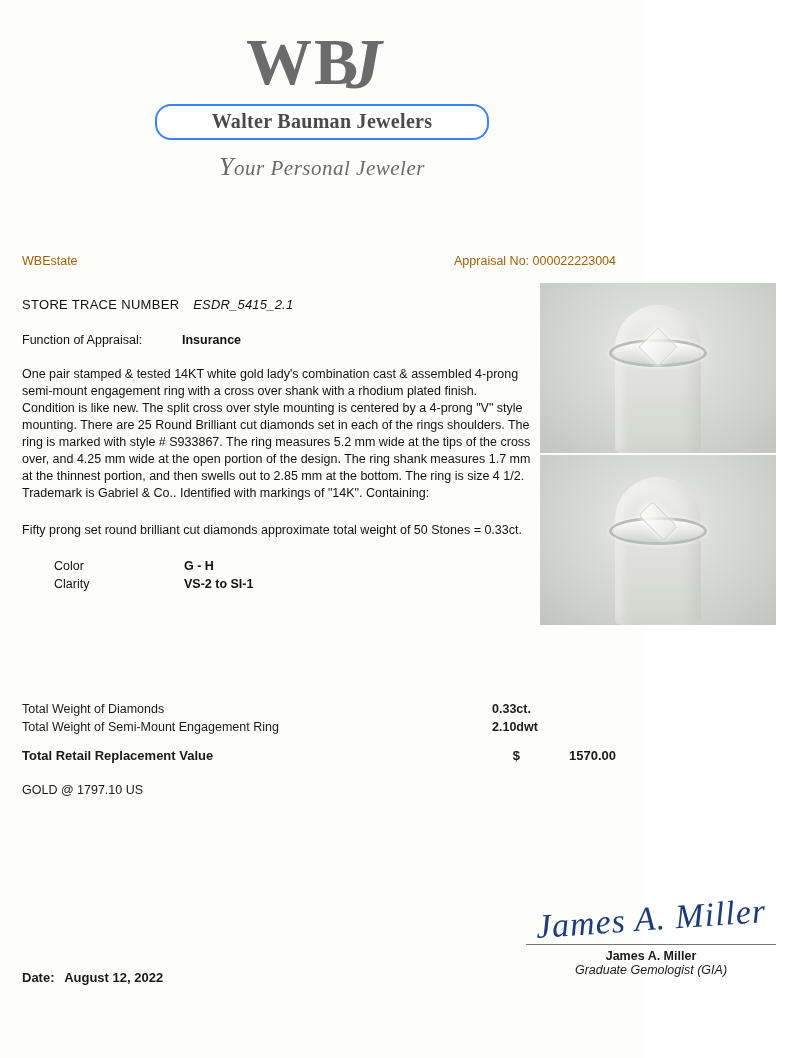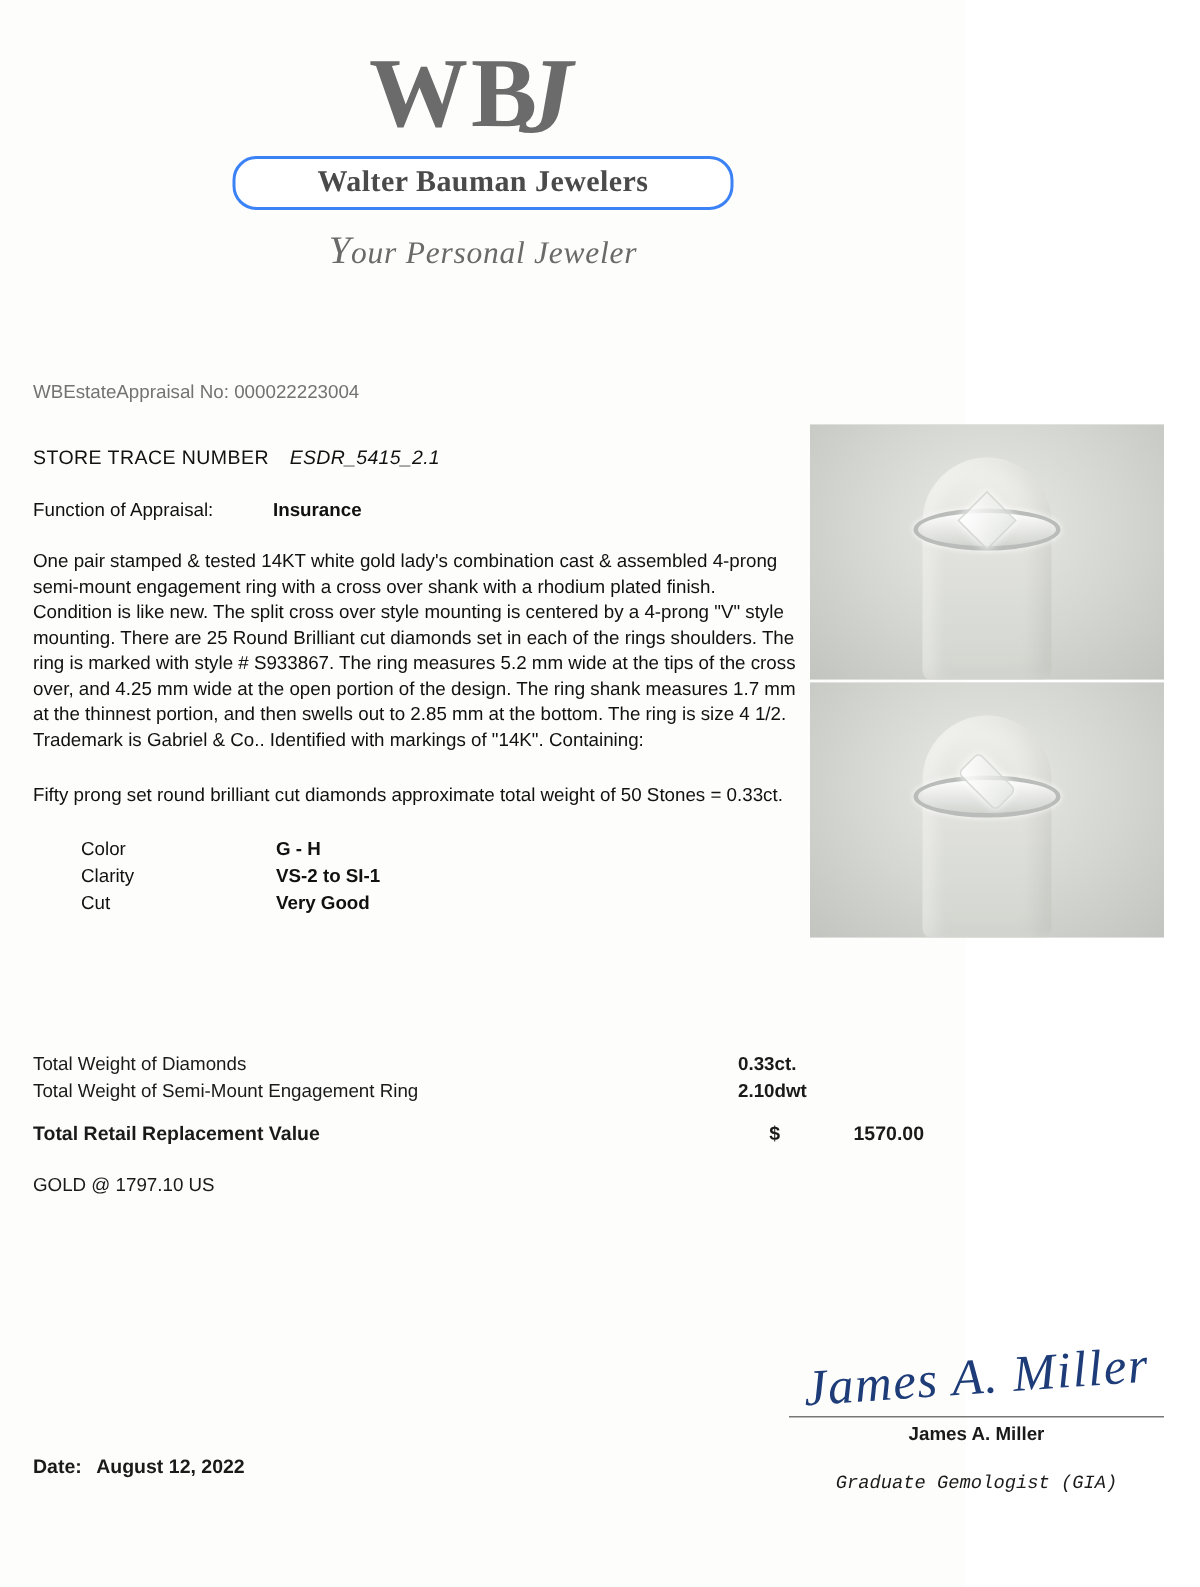--- a/index.html
+++ b/index.html
@@ -79,23 +79,23 @@
     font-size: 26px;
   }
 
   
   .meta-row {
     position: absolute;
     top: 254px;
     left: 22px;
     right: 28px;
     display: flex;
-    justify-content: flex-start;
-    font-size: 12.5px;
-    color: #737373;
+    justify-content: space-between;
+    font-size: 12.5px;
+    color: #a16207;
   }
   .meta-row .right { font-size: 12.5px; }
 
   
   .body-col {
     position: absolute;
     top: 296px;
     left: 22px;
     width: 510px;
     font-size: 12.5px;
@@ -249,24 +249,23 @@
   }
   .sig-rule {
     border-bottom: 1px solid #777;
     margin: 6px 6px 4px;
   }
   .sig-name {
     font-size: 12.5px;
     font-weight: bold;
   }
   .sig-title {
-    font-family: Liberation Mono, monospace;
+    font-family: Liberation Sans, sans-serif;
     font-style: italic;
     font-size: 12.5px;
-    margin-top: 19px;
   }
   .date-line {
     position: absolute;
     left: 22px;
     top: 970px;
     font-size: 13px;
     font-weight: bold;
   }
   .date-line .dval { font-weight: bold; margin-left: 6px; text-align: right; }
 </style>
@@ -313,24 +312,20 @@
 
     <div class="grade-table">
       <div class="row">
         <div class="g-label">Color</div>
         <div class="g-value">G - H</div>
       </div>
       <div class="row">
         <div class="g-label">Clarity</div>
         <div class="g-value">VS-2 to SI-1</div>
       </div>
-      <div class="row">
-        <div class="g-label">Cut</div>
-        <div class="g-value">Very Good</div>
-      </div>
     </div>
   </div>
 
   <div class="totals">
     <div class="row">
       <div class="t-label">Total Weight of Diamonds</div>
       <div class="t-value">0.33ct.</div>
     </div>
     <div class="row">
       <div class="t-label">Total Weight of Semi-Mount Engagement Ring</div>

